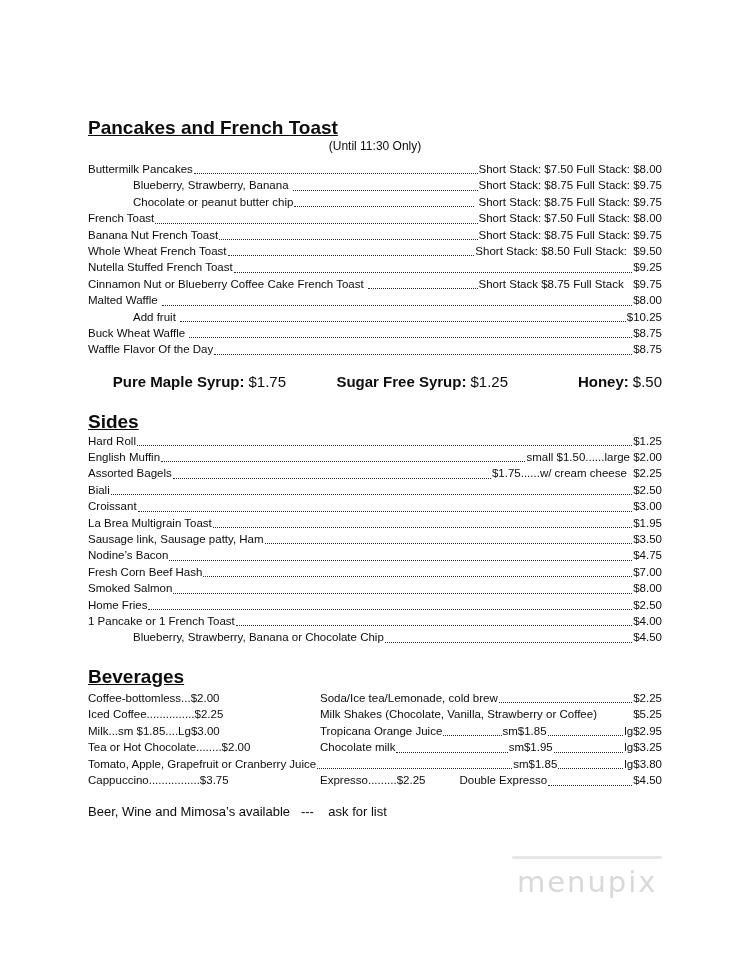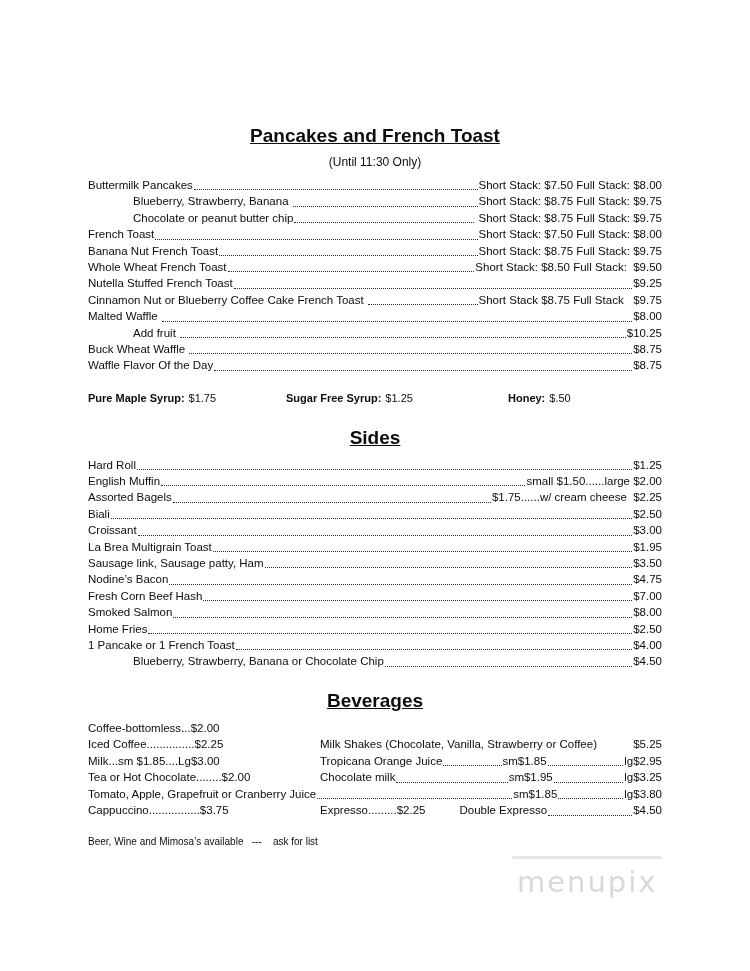--- a/index.html
+++ b/index.html
@@ -3,48 +3,48 @@
 <meta charset="utf-8">
 <style>
   html,body{margin:0;padding:0;}
   body{
     width:750px;height:971px;background:#ffffff;position:relative;
     font-family:"Liberation Sans",sans-serif;color:#111;overflow:hidden;
   }
   .content{position:absolute;left:88px;top:116px;width:574px;}
   .sec-title{
     font-size:19px;font-weight:bold;text-decoration:underline;
-    text-align:center;margin:8px;line-height:23px;color:#0d0d0d;
+    margin:0;line-height:23px;color:#0d0d0d;
   }
   .mt-sides{margin-top:20px;}
   .mt-bev{margin-top:19px;}
   .sec-sub{text-align:center;font-size:12px;line-height:15px;margin-bottom:7px;color:#0d0d0d;}
   .lines{width:100%;}
   .menu-line{
     display:flex;align-items:flex-end;height:16.4px;line-height:16.4px;
     font-size:11.5px;color:#0d0d0d;
   }
   .tx{white-space:pre;flex:none;}
   .leader{
     flex-grow:1;border-bottom:1.6px dotted #2a2a2a;
     margin:0 1px 3px 1px;min-width:6px;align-self:flex-end;
   }
   .gapfill{flex-grow:1;}
   .spacer{flex:none;}
-  .syrup-row{display:flex;margin-top:16px;font-size:11px;line-height:16px;color:#0d0d0d;}
+  .syrup-row{display:flex;margin-top:16px;font-size:15px;line-height:16px;color:#0d0d0d;text-align:right;}
   .syrup-col1{width:198px;flex:none;}
   .syrup-col2{width:222px;flex:none;}
   .syrup-col3{flex:1;}
   .syrup-label{font-weight:bold;}
   .syrup-price{margin-left:4px;}
   .bev-rows{margin-top:2px;}
   .bev-row{display:flex;height:16.5px;line-height:16.5px;font-size:11.5px;align-items:flex-start;color:#0d0d0d;}
   .bev-left{width:232px;flex:none;display:flex;align-items:flex-end;}
   .bev-right{flex:1;display:flex;align-items:flex-end;}
-  .footer-note{margin-top:15px;font-size:10px;line-height:16px;white-space:pre;color:#0d0d0d;}
+  .footer-note{margin-top:15px;font-size:13px;line-height:16px;white-space:pre;color:#0d0d0d;}
   .wm-rule{position:absolute;left:512px;top:856px;width:150px;height:3px;background:#e6e6e6;border-radius:2px;}
   .wm-text{
     position:absolute;left:517px;top:865px;font-size:29px;line-height:34px;
     color:#d9d9d9;letter-spacing:2px;font-family:"DejaVu Sans",sans-serif;
   }
 </style>
 </head>
 <body>
 
 <div class="page">
@@ -199,20 +199,25 @@
         </div>
     </section>
 
     <section>
       <h1 class="sec-title mt-bev">Beverages</h1>
       <div class="bev-rows" id="beverages-rows">
           <div class="bev-row">
             <div class="bev-left">
               <span class="tx">Coffee-bottomless...$2.00</span>
             </div>
+            <div class="bev-right">
+              <span class="tx">Soda/Ice tea/Lemonade, cold brew</span>
+              <span class="leader" style="flex-grow: 1;"></span>
+              <span class="tx">$2.25</span>
+            </div>
           </div>
           <div class="bev-row">
             <div class="bev-left">
               <span class="tx">Iced Coffee...............$2.25</span>
             </div>
             <div class="bev-right">
               <span class="tx">Milk Shakes (Chocolate, Vanilla, Strawberry or Coffee)</span>
               <span class="gapfill"></span>
               <span class="tx">$5.25</span>
             </div>

